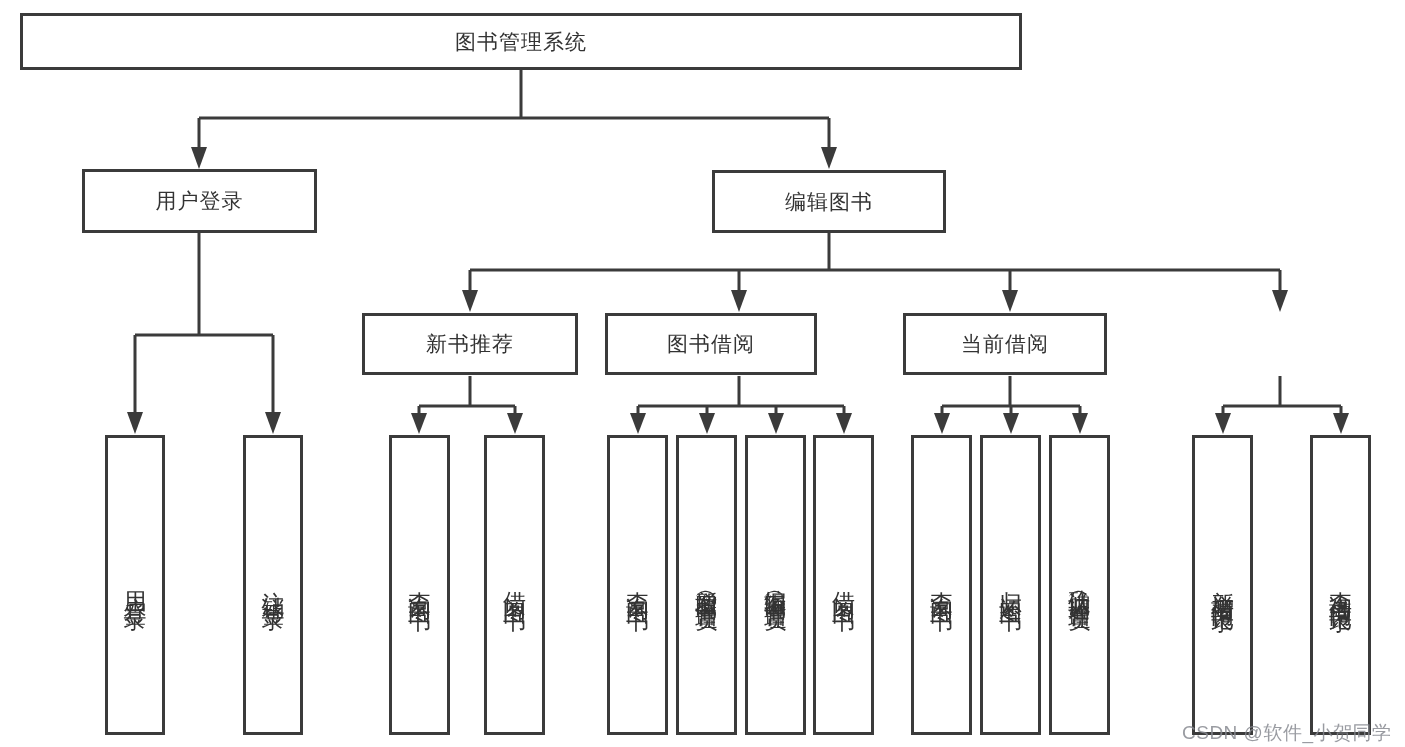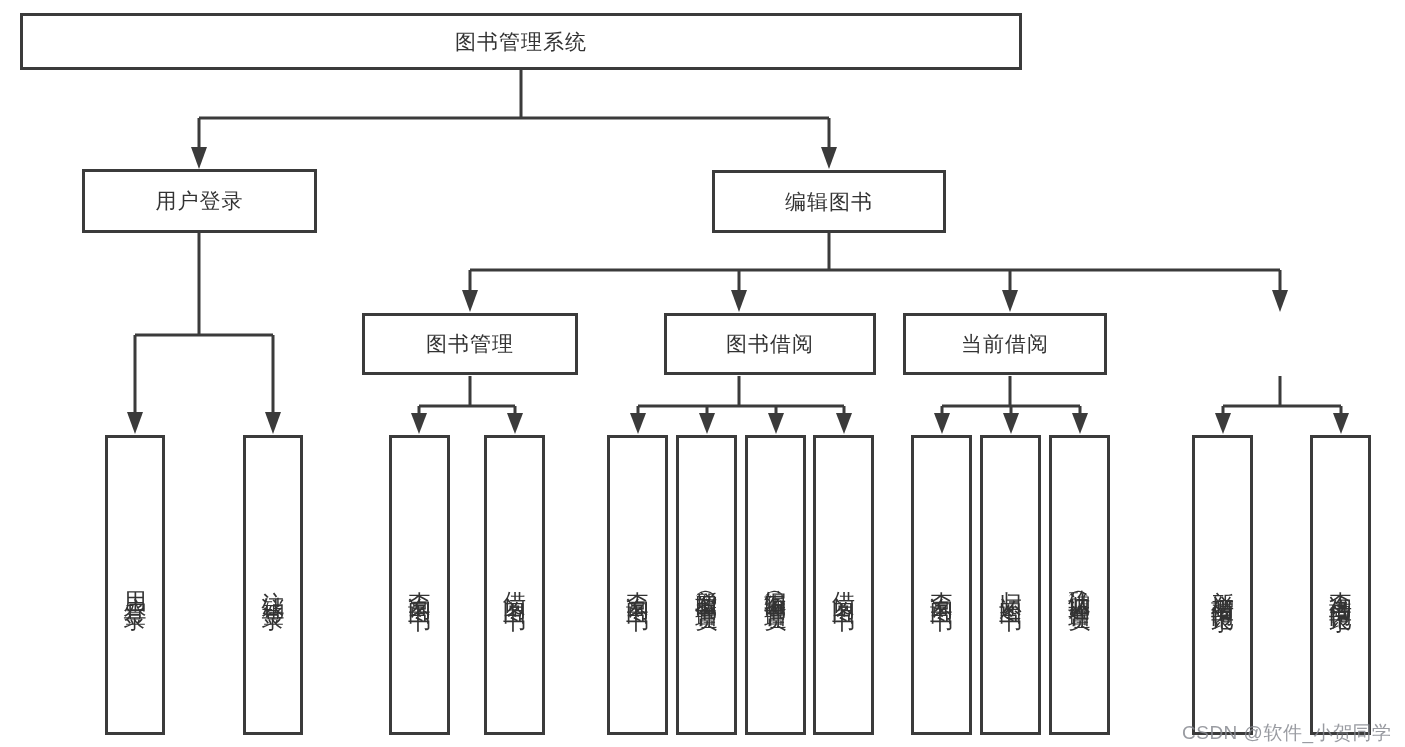--- a/index.html
+++ b/index.html
@@ -131,22 +131,22 @@
       <polygon points="1215,413 1231,413 1223,434"></polygon>
       <polygon points="1333,413 1349,413 1341,434"></polygon>
     </g>
   </svg>
 
   <div class="node" style="left:20px; top:13px; width:1002px; height:57px;">图书管理系统</div>
 
   <div class="node" style="left:82px; top:169px; width:235px; height:64px;">用户登录</div>
   <div class="node" style="left:712px; top:170px; width:234px; height:63px;">编辑图书</div>
 
-  <div class="node" style="left:362px; top:313px; width:216px; height:62px;">图书管理</div>
-  <div class="node" style="left:664px; top:313px; width:212px; height:62px;">图书借阅</div>
+  <div class="node" style="left:362px; top:313px; width:216px; height:62px;">新书推荐</div>
+  <div class="node" style="left:605px; top:313px; width:212px; height:62px;">图书借阅</div>
   <div class="node" style="left:903px; top:313px; width:204px; height:62px;">当前借阅</div>
 
   <div class="vnode" style="left:105px; top:435px; width:60px; height:300px;">用户登录</div>
   <div class="vnode" style="left:243px; top:435px; width:60px; height:300px;">注销登录</div>
 
   <div class="vnode" style="left:389px; top:435px; width:61px; height:300px;">查询图书</div>
   <div class="vnode" style="left:484px; top:435px; width:61px; height:300px;">借阅图书</div>
 
   <div class="vnode" style="left:607px; top:435px; width:61px; height:300px;">查询图书</div>
   <div class="vnode" style="left:676px; top:435px; width:61px; height:300px; font-size:22px; letter-spacing:3px;">新增图书（管理员）</div>

